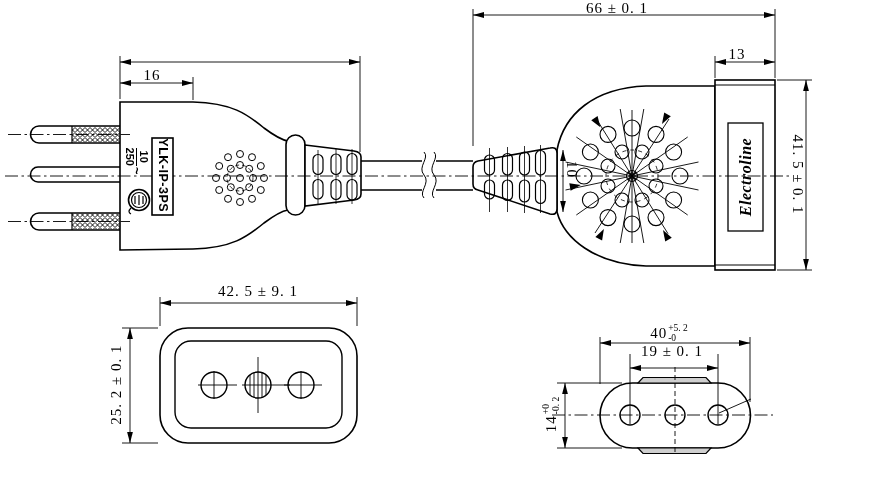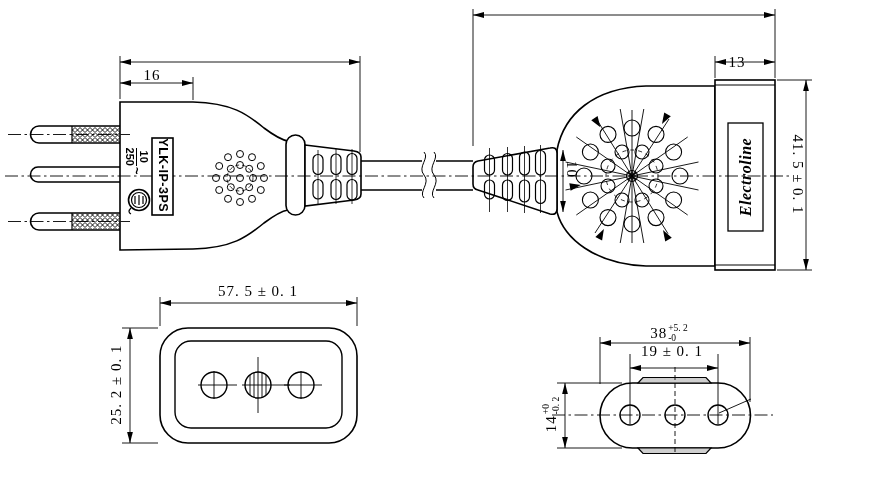--- a/index.html
+++ b/index.html
@@ -269,36 +269,37 @@
 <div class="lbl rot90 model" style="left:122px;top:169px;width:81px;">YLK-IP-3PS</div>
 
 <div class="lbl rot90 rating" style="left:111px;top:148px;width:52px;height:26px;">
   <span class="frac">
     <span class="num">10</span>
     <span>250</span>
   </span>
   <span class="ac">~</span>
 </div>
 
-
-<div class="lbl" style="left:717px;top:55px;width:40px;text-align:center;">13</div>
+<div class="lbl" style="left:547px;top:1px;width:140px;">66 ± 0. 1</div>
+
+<div class="lbl" style="left:717px;top:47px;width:40px;text-align:center;">13</div>
 
 <div class="lbl rot90" style="left:722px;top:167px;width:150px;">41. 5 ± 0. 1</div>
 
 <div class="lbl rot90" style="left:554px;top:162px;width:34px;">10</div>
 
 <div class="lbl rot270 brand" style="left:695px;top:169px;width:101px;">Electroline</div>
 
-<div class="lbl" style="left:188px;top:284px;width:140px;">57. 5 ± 0. 1</div>
+<div class="lbl" style="left:188px;top:284px;width:140px;">42. 5 ± 9. 1</div>
 
 <div class="lbl rot270" style="left:46px;top:377px;width:140px;">25. 2 ± 0. 1</div>
 
 <div class="lbl" style="left:634px;top:323px;width:70px;">
   <span class="dimc">
-    <span>38</span>
+    <span>40</span>
     <span class="tol">
       <span>+5. 2</span>
       <span>-0</span>
     </span>
   </span>
 </div>
 
 <div class="lbl" style="left:612px;top:344px;width:120px;">19 ± 0. 1</div>
 
 <div class="lbl rot270" style="left:511px;top:404px;width:80px;">

